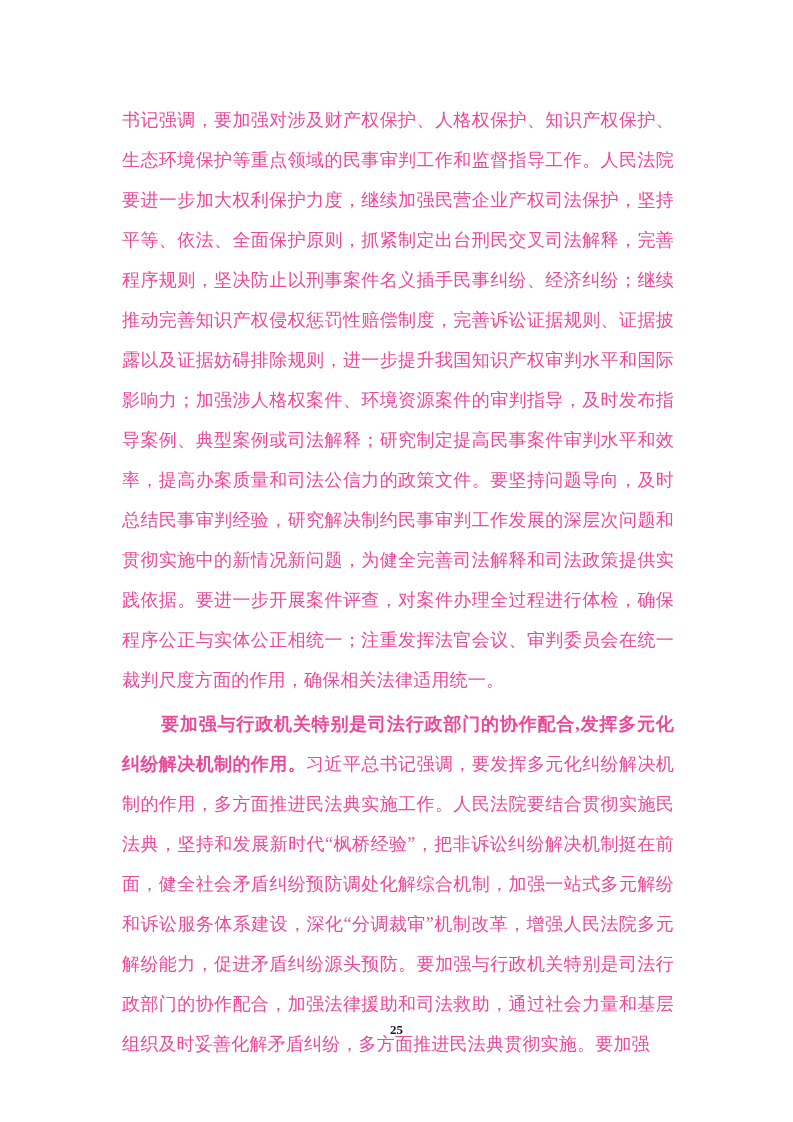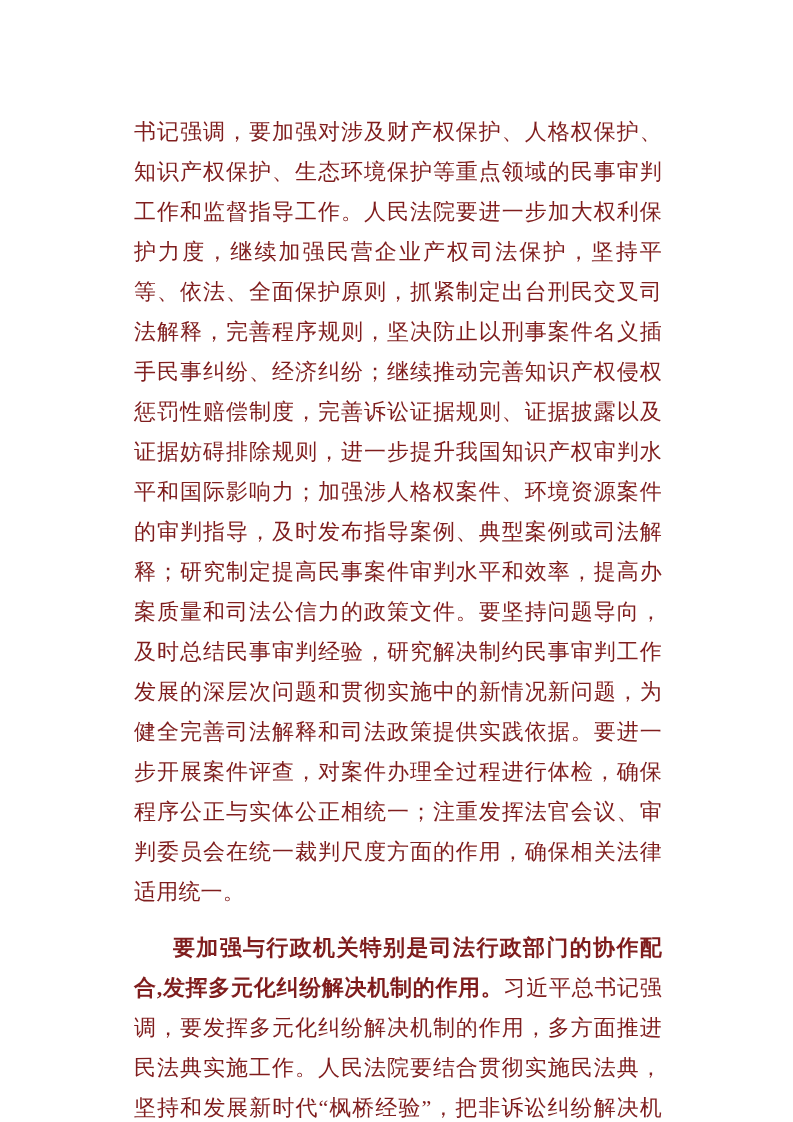--- a/index.html
+++ b/index.html
@@ -16,26 +16,26 @@
     overflow: hidden;
   }
   .content {
     position: absolute;
     left: 118px;
     top: 96px;
     width: 560px;
   }
   .para {
     font-family: "Liberation Serif", "DejaVu Serif", serif;
-    font-size: 22px;
+    font-size: 18px;
     line-height: 40px;
-    color: #7f1d1d;
+    color: #ec4899;
     text-align: justify;
     text-justify: inter-ideograph;
-    margin: 16px;
+    margin: 4px;
     letter-spacing: 0.2px;
   }
   .para + .para {
     margin-top: 0px;
   }
   .indent {
     text-indent: 39px;
   }
   .bold-lead {
     font-weight: bold;
@@ -53,13 +53,14 @@
   }
 </style>
 </head>
 <body>
 
 <div class="page">
   <div class="content">
     <p class="para"><span>书记强调，要加强对涉及财产权保护、人格权保护、知识产权保护、生态环境保护等重点领域的民事审判工作和监督指导工作。人民法院要进一步加大权利保护力度，继续加强民营企业产权司法保护，坚持平等、依法、全面保护原则，抓紧制定出台刑民交叉司法解释，完善程序规则，坚决防止以刑事案件名义插手民事纠纷、经济纠纷；继续推动完善知识产权侵权惩罚性赔偿制度，完善诉讼证据规则、证据披露以及证据妨碍排除规则，进一步提升我国知识产权审判水平和国际影响力；加强涉人格权案件、环境资源案件的审判指导，及时发布指导案例、典型案例或司法解释；研究制定提高民事案件审判水平和效率，提高办案质量和司法公信力的政策文件。要坚持问题导向，及时总结民事审判经验，研究解决制约民事审判工作发展的深层次问题和贯彻实施中的新情况新问题，为健全完善司法解释和司法政策提供实践依据。要进一步开展案件评查，对案件办理全过程进行体检，确保程序公正与实体公正相统一；注重发挥法官会议、审判委员会在统一裁判尺度方面的作用，确保相关法律适用统一。</span></p>
     <p class="para indent"><span class="bold-lead">要加强与行政机关特别是司法行政部门的协作配合,发挥多元化纠纷解决机制的作用。</span><span>习近平总书记强调，要发挥多元化纠纷解决机制的作用，多方面推进民法典实施工作。人民法院要结合贯彻实施民法典，坚持和发展新时代“枫桥经验”，把非诉讼纠纷解决机制挺在前面，健全社会矛盾纠纷预防调处化解综合机制，加强一站式多元解纷和诉讼服务体系建设，深化“分调裁审”机制改革，增强人民法院多元解纷能力，促进矛盾纠纷源头预防。要加强与行政机关特别是司法行政部门的协作配合，加强法律援助和司法救助，通过社会力量和基层组织及时妥善化解矛盾纠纷，多方面推进民法典贯彻实施。要加强</span></p>
   </div>
+  <div class="page-number">25</div>
 </div>
 
 </body></html>

